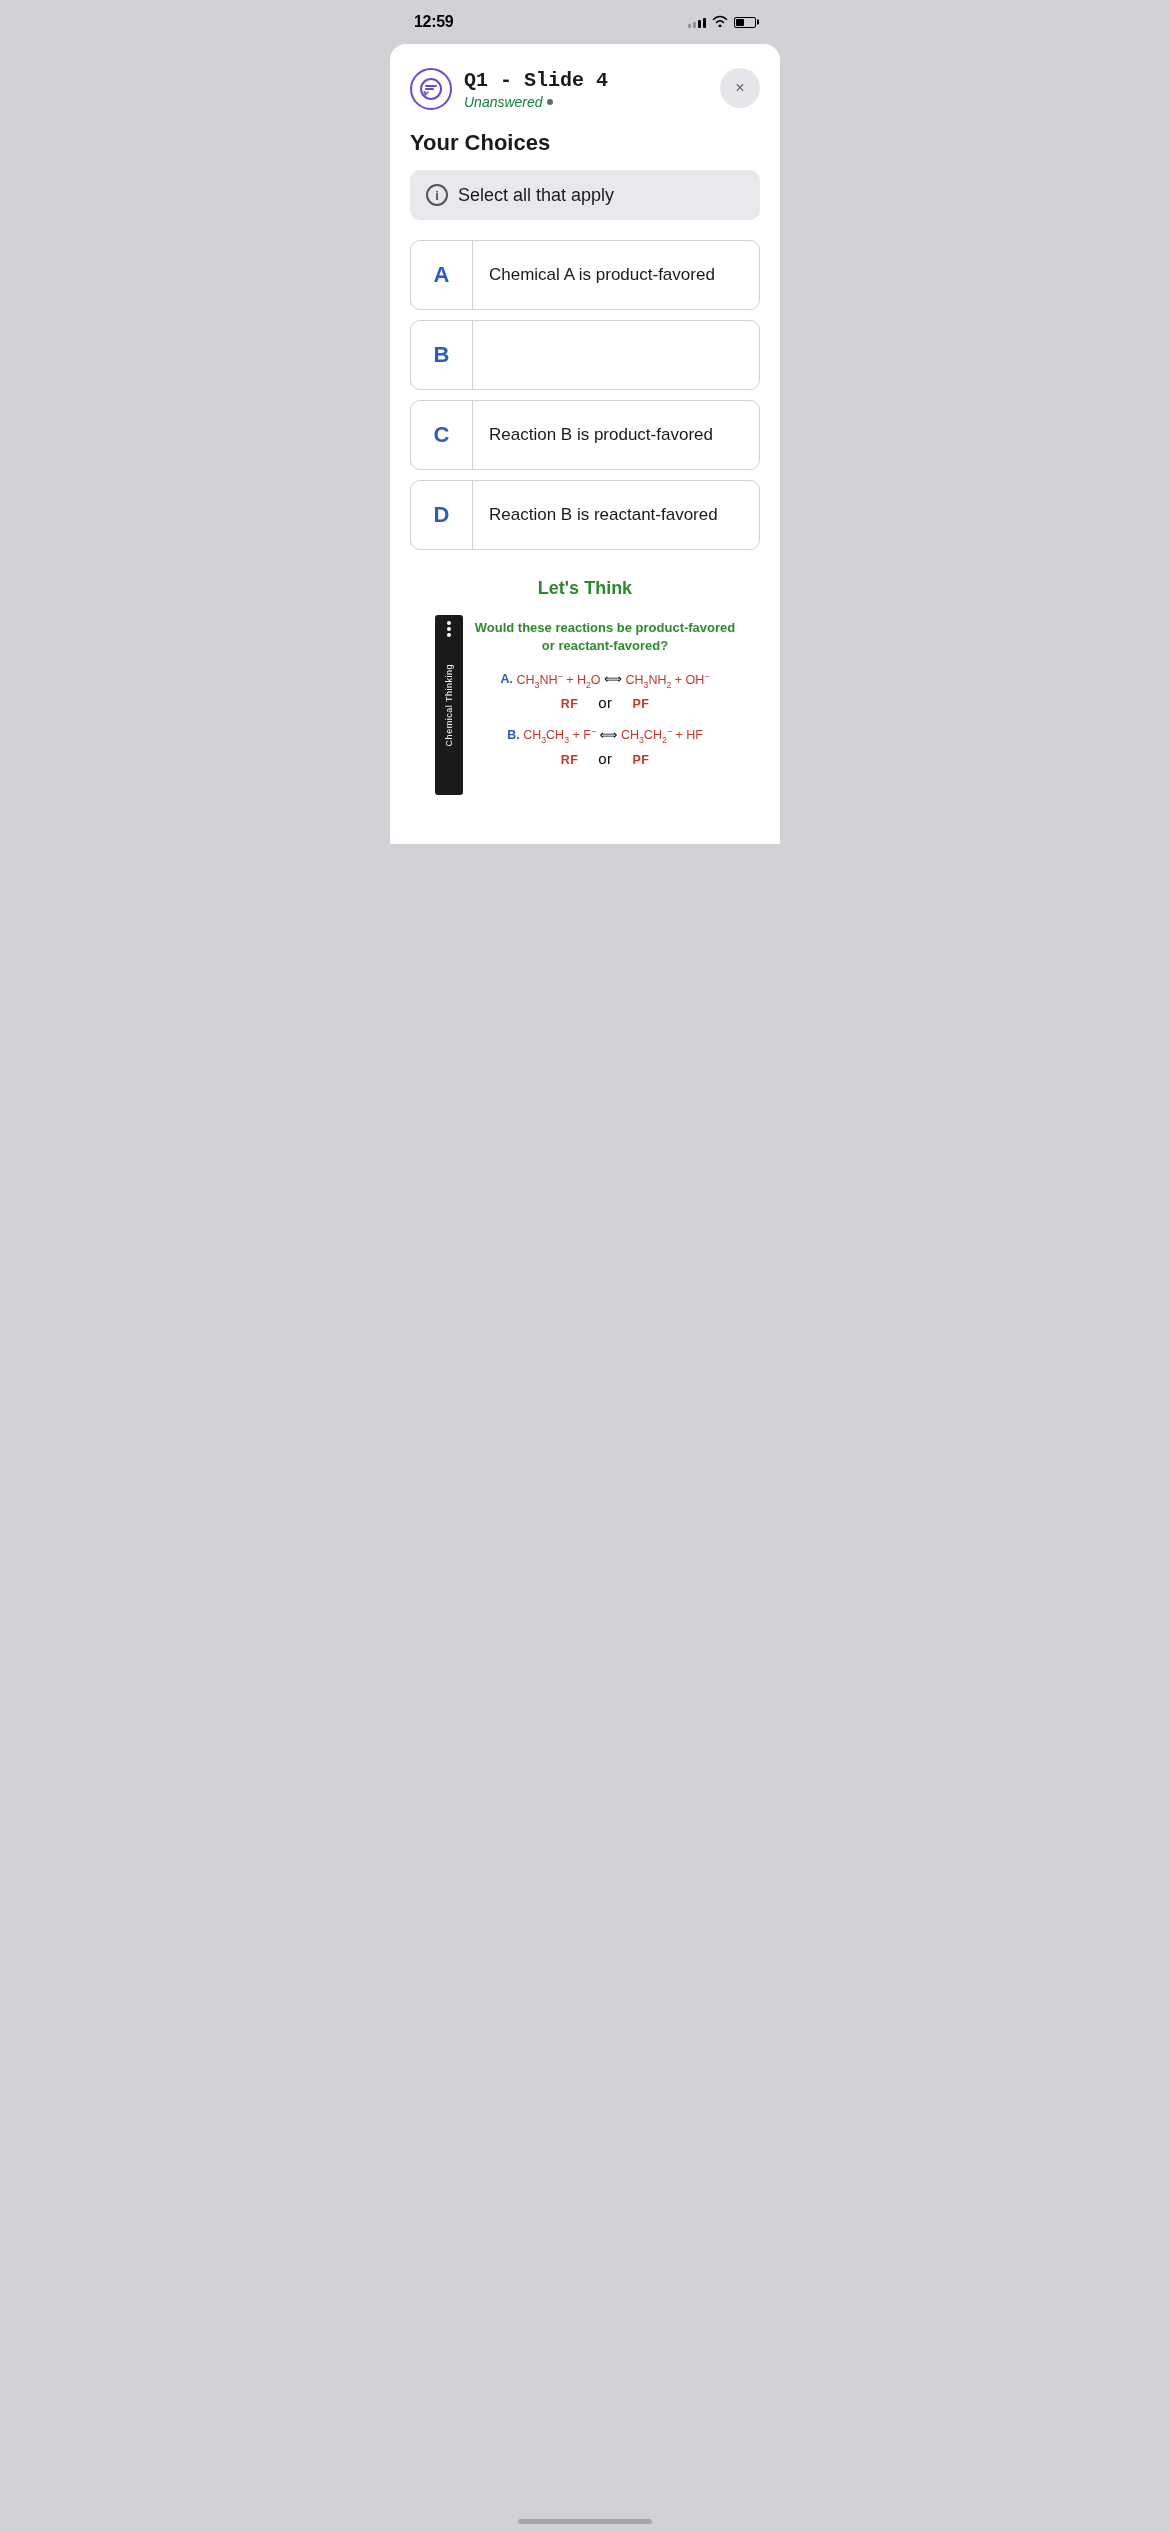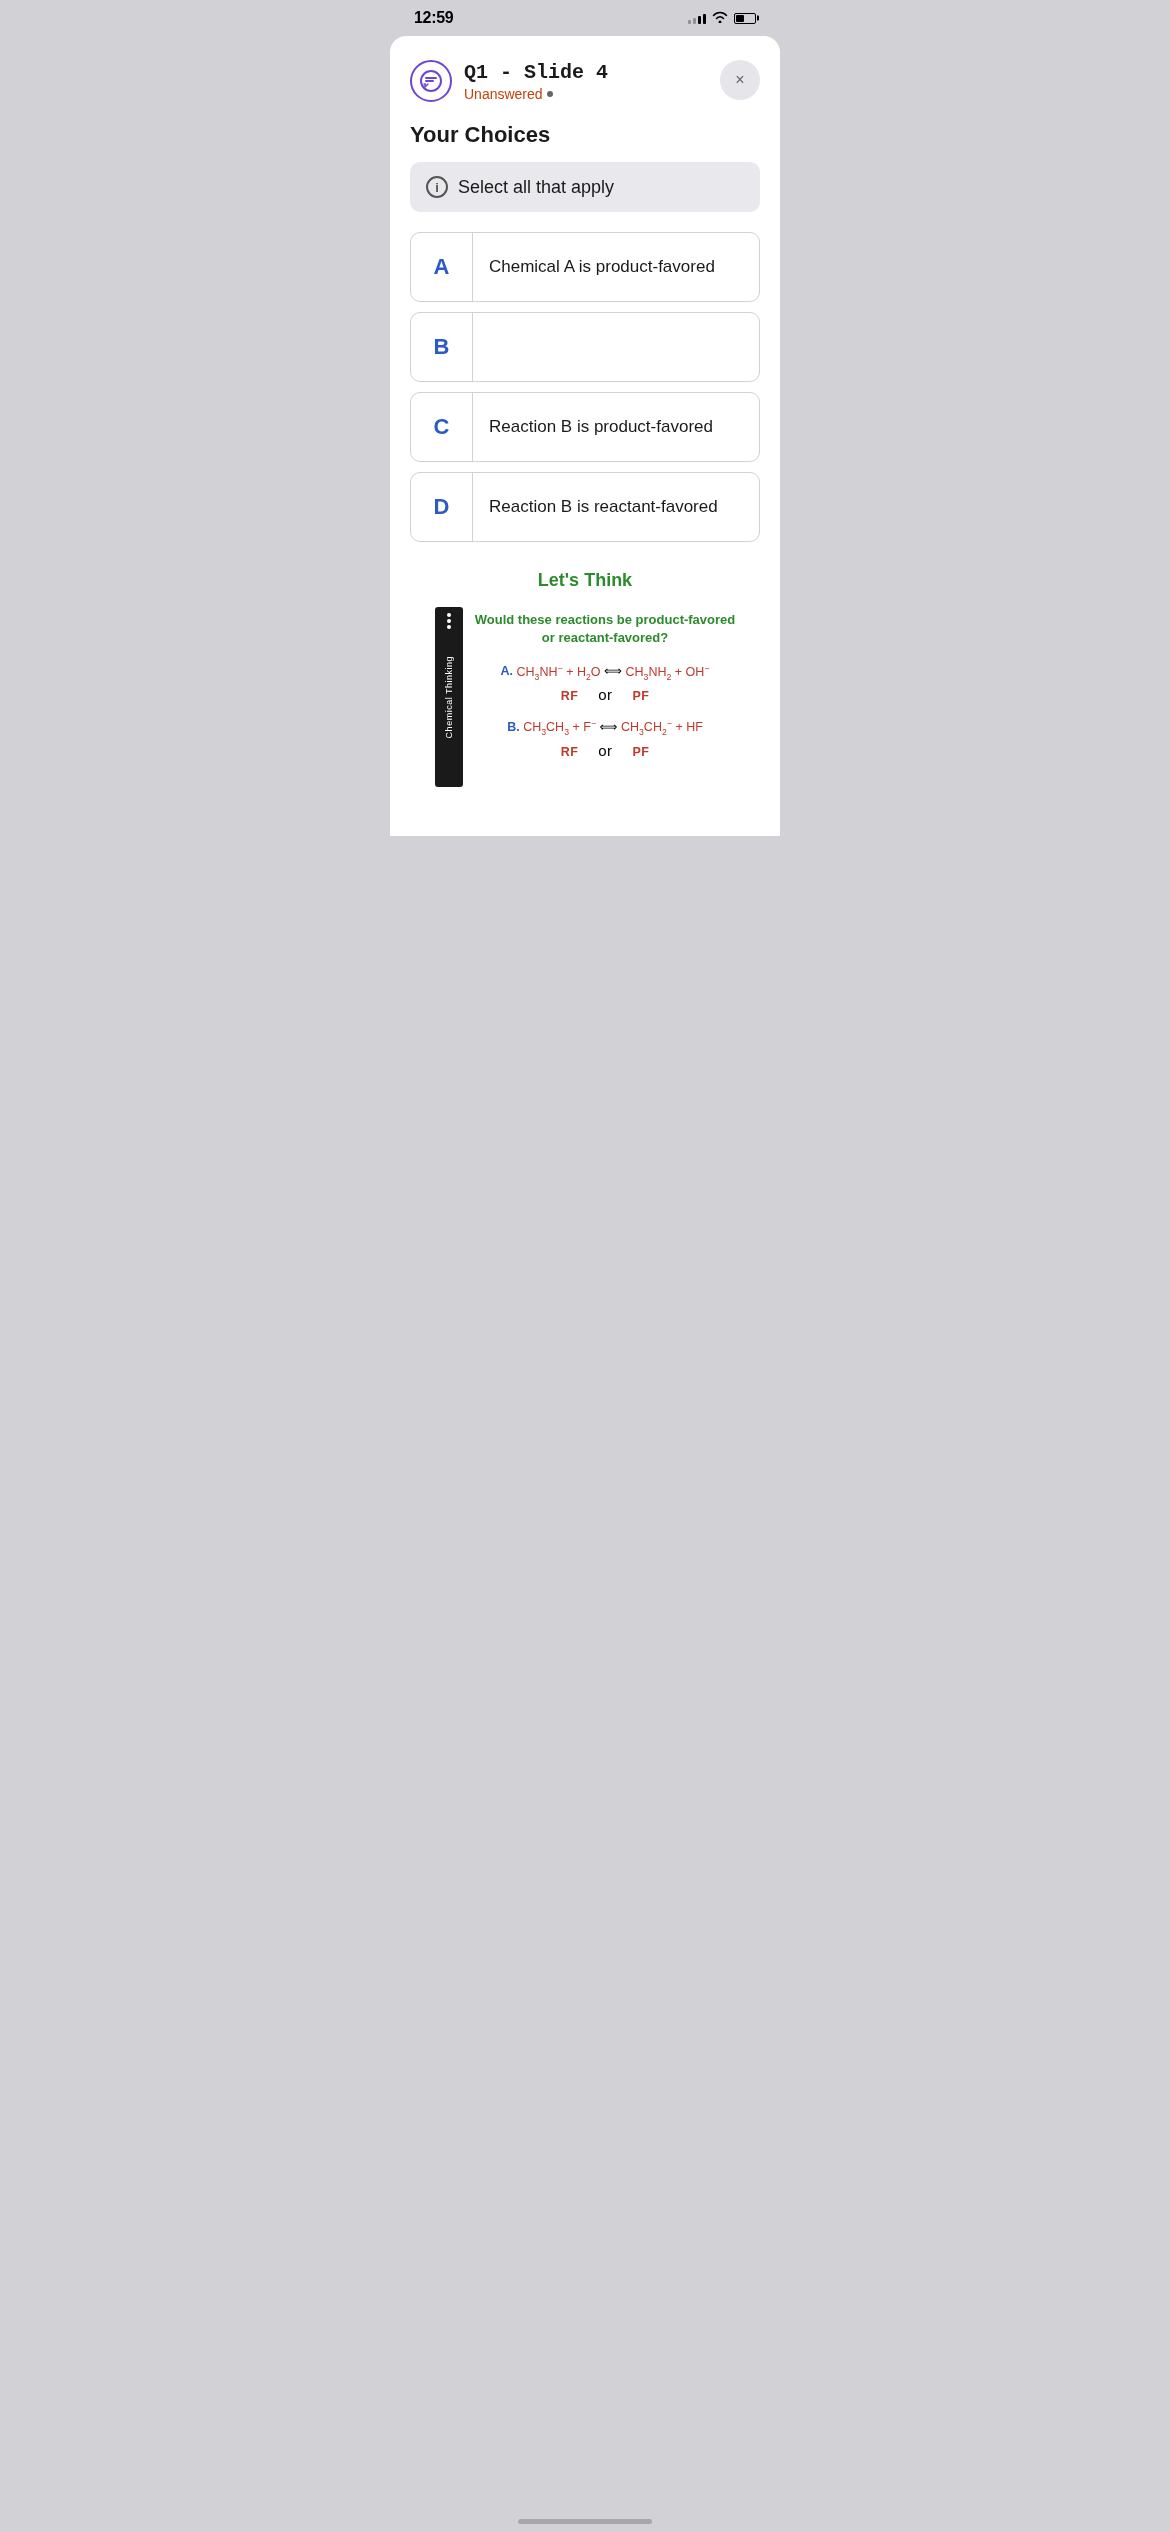--- a/index.html
+++ b/index.html
@@ -10,21 +10,21 @@
       font-family: -apple-system, BlinkMacSystemFont, 'Helvetica Neue', Arial, sans-serif;
       width: 390px;
       min-height: 844px;
       margin: 0 auto;
       position: relative;
     }
 
     
     .status-bar {
       background: #d1d1d6;
-      height: 36px;
+      height: 44px;
       display: flex;
       align-items: center;
       justify-content: space-between;
       padding: 0 24px;
     }
 
     .status-time {
       font-size: 16px;
       font-weight: 600;
       color: #000;
@@ -129,25 +129,26 @@
 
     .header-title {
       font-size: 20px;
       font-weight: 700;
       color: #1a1a1a;
       font-family: Liberation Mono, monospace;
     }
 
     .header-subtitle {
       font-size: 14px;
-      color: #c2410c;
+      color: #15803d;
       display: flex;
       align-items: center;
       gap: 4px;
       margin-top: 2px;
+      font-style: italic;
     }
 
     .status-dot {
       width: 6px;
       height: 6px;
       background: #666;
       border-radius: 50%;
       display: inline-block;
     }
 

